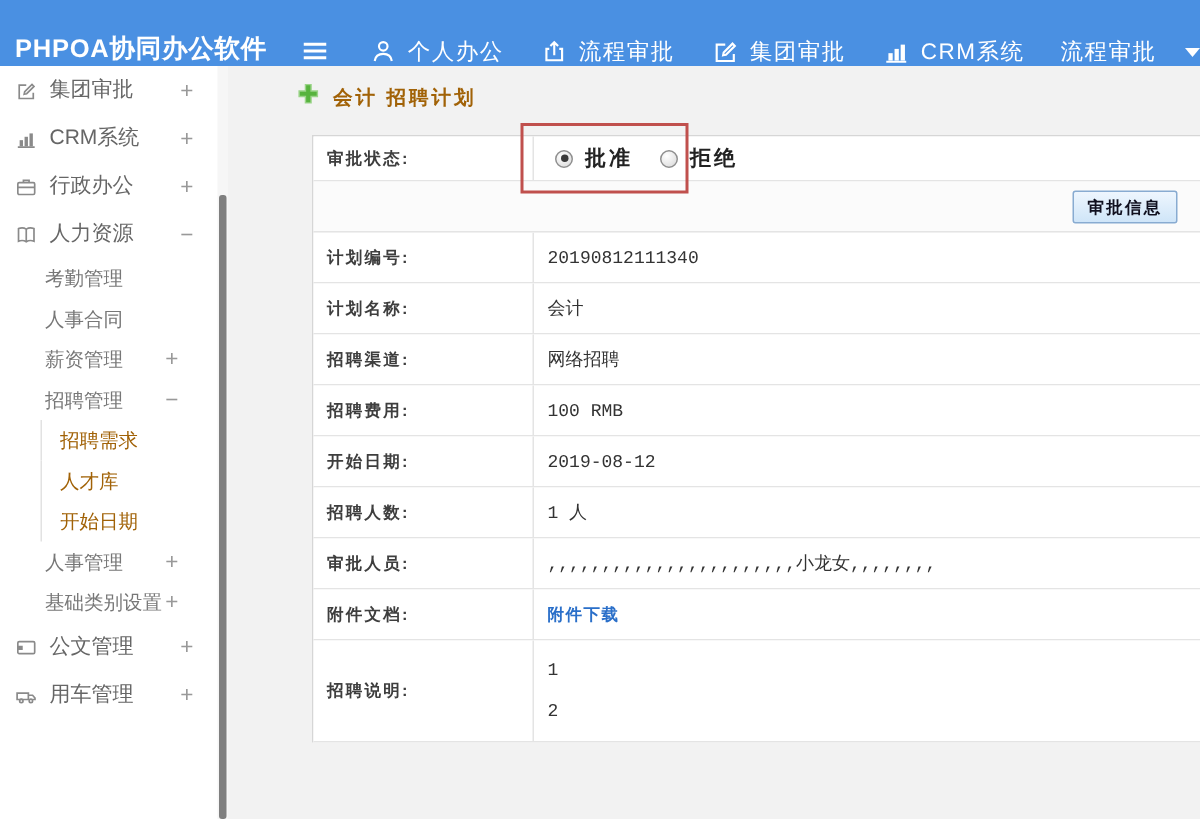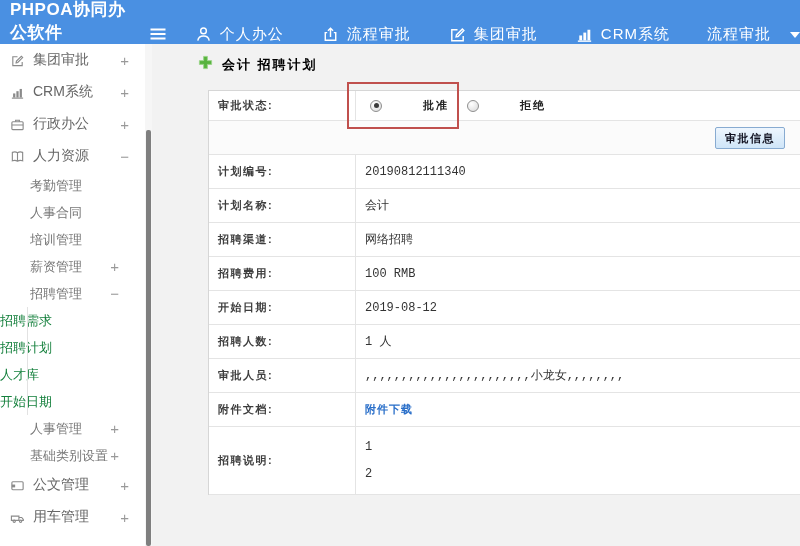--- a/index.html
+++ b/index.html
@@ -6,57 +6,57 @@
   html,body { width:800px; height:546px; }
   body {
     position:relative; overflow:hidden; background:#fff;
     font-family:"Liberation Sans","DejaVu Sans",sans-serif;
   }
   
   .topbar { position:absolute; top:0; left:0; width:800px; height:44px;
     background:#4a90e2; display:flex; align-items:flex-end; color:#fff; z-index:10; }
   .logo { margin-left:10px; width:178px; font-size:17px; font-weight:bold; letter-spacing:.5px; cursor:pointer; }
   .hamburger { width:20px; height:20px; margin-left:16px; margin-right:26px; cursor:pointer; display:flex; align-items:center; }
-  .topnav { display:flex; align-items:center; gap:37px; }
+  .topnav { display:flex; align-items:center; gap:24px; }
   .nav-item { display:flex; align-items:center; gap:7px; font-size:15px; letter-spacing:1px; cursor:pointer; white-space:nowrap; }
   .nav-item .nicon { display:flex; align-items:center; }
   .caret { width:0; height:0; border-left:5px solid transparent; border-right:5px solid transparent;
     border-top:6px solid #fff; margin-left:12px; }
   
   .sidebar { position:absolute; top:44px; left:0; width:145px; height:502px; background:#fff; overflow:hidden; }
   .side-item { display:flex; align-items:center; position:relative; color:#666; cursor:pointer; white-space:nowrap; }
   .side-item .sicon { display:flex; align-items:center; margin-right:8px; color:#8a8a8a; }
   .lv0 { height:32px; padding-left:10px; font-size:14px; }
   .lv1 { height:27px; padding-left:30px; font-size:13px; color:#777; }
-  .lv2 { height:27px; font-size:13px; color:#15803d; }
+  .lv2 { height:27px; padding-left:40px; font-size:13px; color:#a16207; }
   .lv2::before { content:""; position:absolute; left:27px; top:0; bottom:0; width:1px; background:#e2e2e2; }
   .expander { position:absolute; right:16px; font-size:15px; color:#999; }
   .lv1 .expander { right:26px; }
   
   .sb-track { position:absolute; left:145px; top:44px; width:7px; height:502px; background:#f6f6f6; }
   .sb-thumb { position:absolute; left:146px; top:130px; width:5px; height:416px; background:#7f7f7f; border-radius:2px; cursor:pointer; }
   
   .content { position:absolute; left:152px; top:44px; width:648px; height:502px; background:#f2f2f2; }
   .page-title { position:absolute; left:46px; top:11px; display:flex; align-items:center; gap:9px; }
-  .page-title .ttl { font-size:13px; font-weight:bold; color:#000000; letter-spacing:2px; }
+  .page-title .ttl { font-size:13px; font-weight:bold; color:#a16207; letter-spacing:2px; }
   .form-table { position:absolute; left:56px; top:46px; width:644px; background:#fff;
     border-top:1px solid #d6d6d6; border-left:1px solid #d6d6d6; }
   .trow { display:flex; border-bottom:1px solid #e4e4e4; background:#fff; }
   .h30 { height:30px; } .h34 { height:34px; } .h68 { height:68px; }
   .tlabel { width:147px; flex-shrink:0; border-right:1px solid #e4e4e4; display:flex; align-items:center;
     padding-left:9px; font-size:11px; font-weight:bold; color:#3e3e3e; letter-spacing:1.5px; }
   .tvalue { flex:1; display:flex; align-items:center; padding-left:9px;
     font-family:"Liberation Mono","DejaVu Sans Mono",monospace; font-size:12px; color:#333; }
   .radio-cell { padding-left:14px; }
   .radio { width:12px; height:12px; border:1px solid #8f8f8f; border-radius:50%;
     background:radial-gradient(circle at 35% 30%, #ffffff, #d8d8d8);
     display:inline-flex; align-items:center; justify-content:center; margin-right:8px; cursor:pointer; flex-shrink:0; }
   .radio.sel::after { content:""; width:5px; height:5px; background:#3a3a3a; border-radius:50%; }
-  .radio-label { font-size:11px; font-weight:bold; color:#222; letter-spacing:2px; margin-right:18px;
-    font-family:"Liberation Sans","DejaVu Sans",sans-serif;margin-left:33px; }
+  .radio-label { font-size:14px; font-weight:bold; color:#222; letter-spacing:2px; margin-right:18px;
+    font-family:"Liberation Sans","DejaVu Sans",sans-serif; }
   .button-row { position:relative; background:#fbfbfb; }
   .approve-btn { position:absolute; right:67px; top:6px; height:22px; padding:0 9px;
     font-size:11px; font-weight:bold; letter-spacing:1.5px; color:#10101f;
     background:linear-gradient(#eef6fe,#cfe5f8); border:1px solid #88abd1; border-radius:2px; cursor:pointer;
     font-family:"Liberation Sans","DejaVu Sans",sans-serif; }
   .link { color:#2a6fc9; font-weight:bold; font-size:11px; letter-spacing:1px; text-decoration:none; cursor:pointer; }
   .multiline { white-space:pre-line; line-height:27px; }
   
   .red-box { position:absolute; left:347px; top:82px; width:112px; height:47px;
     border:2px solid #c0504d; z-index:20; pointer-events:none; }
@@ -159,35 +159,29 @@
     <span>人力资源</span>
     <span class="expander">−</span>
   </div>
   <div class="side-item lv1">
     <span>考勤管理</span>
   </div>
   <div class="side-item lv1">
     <span>人事合同</span>
   </div>
   <div class="side-item lv1">
-    <span>培训管理</span>
-  </div>
-  <div class="side-item lv1">
     <span>薪资管理</span>
     <span class="expander">+</span>
   </div>
   <div class="side-item lv1">
     <span>招聘管理</span>
     <span class="expander">−</span>
   </div>
   <div class="side-item lv2">
     <span>招聘需求</span>
-  </div>
-  <div class="side-item lv2">
-    <span>招聘计划</span>
   </div>
   <div class="side-item lv2">
     <span>人才库</span>
   </div>
   <div class="side-item lv2">
     <span>开始日期</span>
   </div>
   <div class="side-item lv1">
     <span>人事管理</span>
     <span class="expander">+</span>

